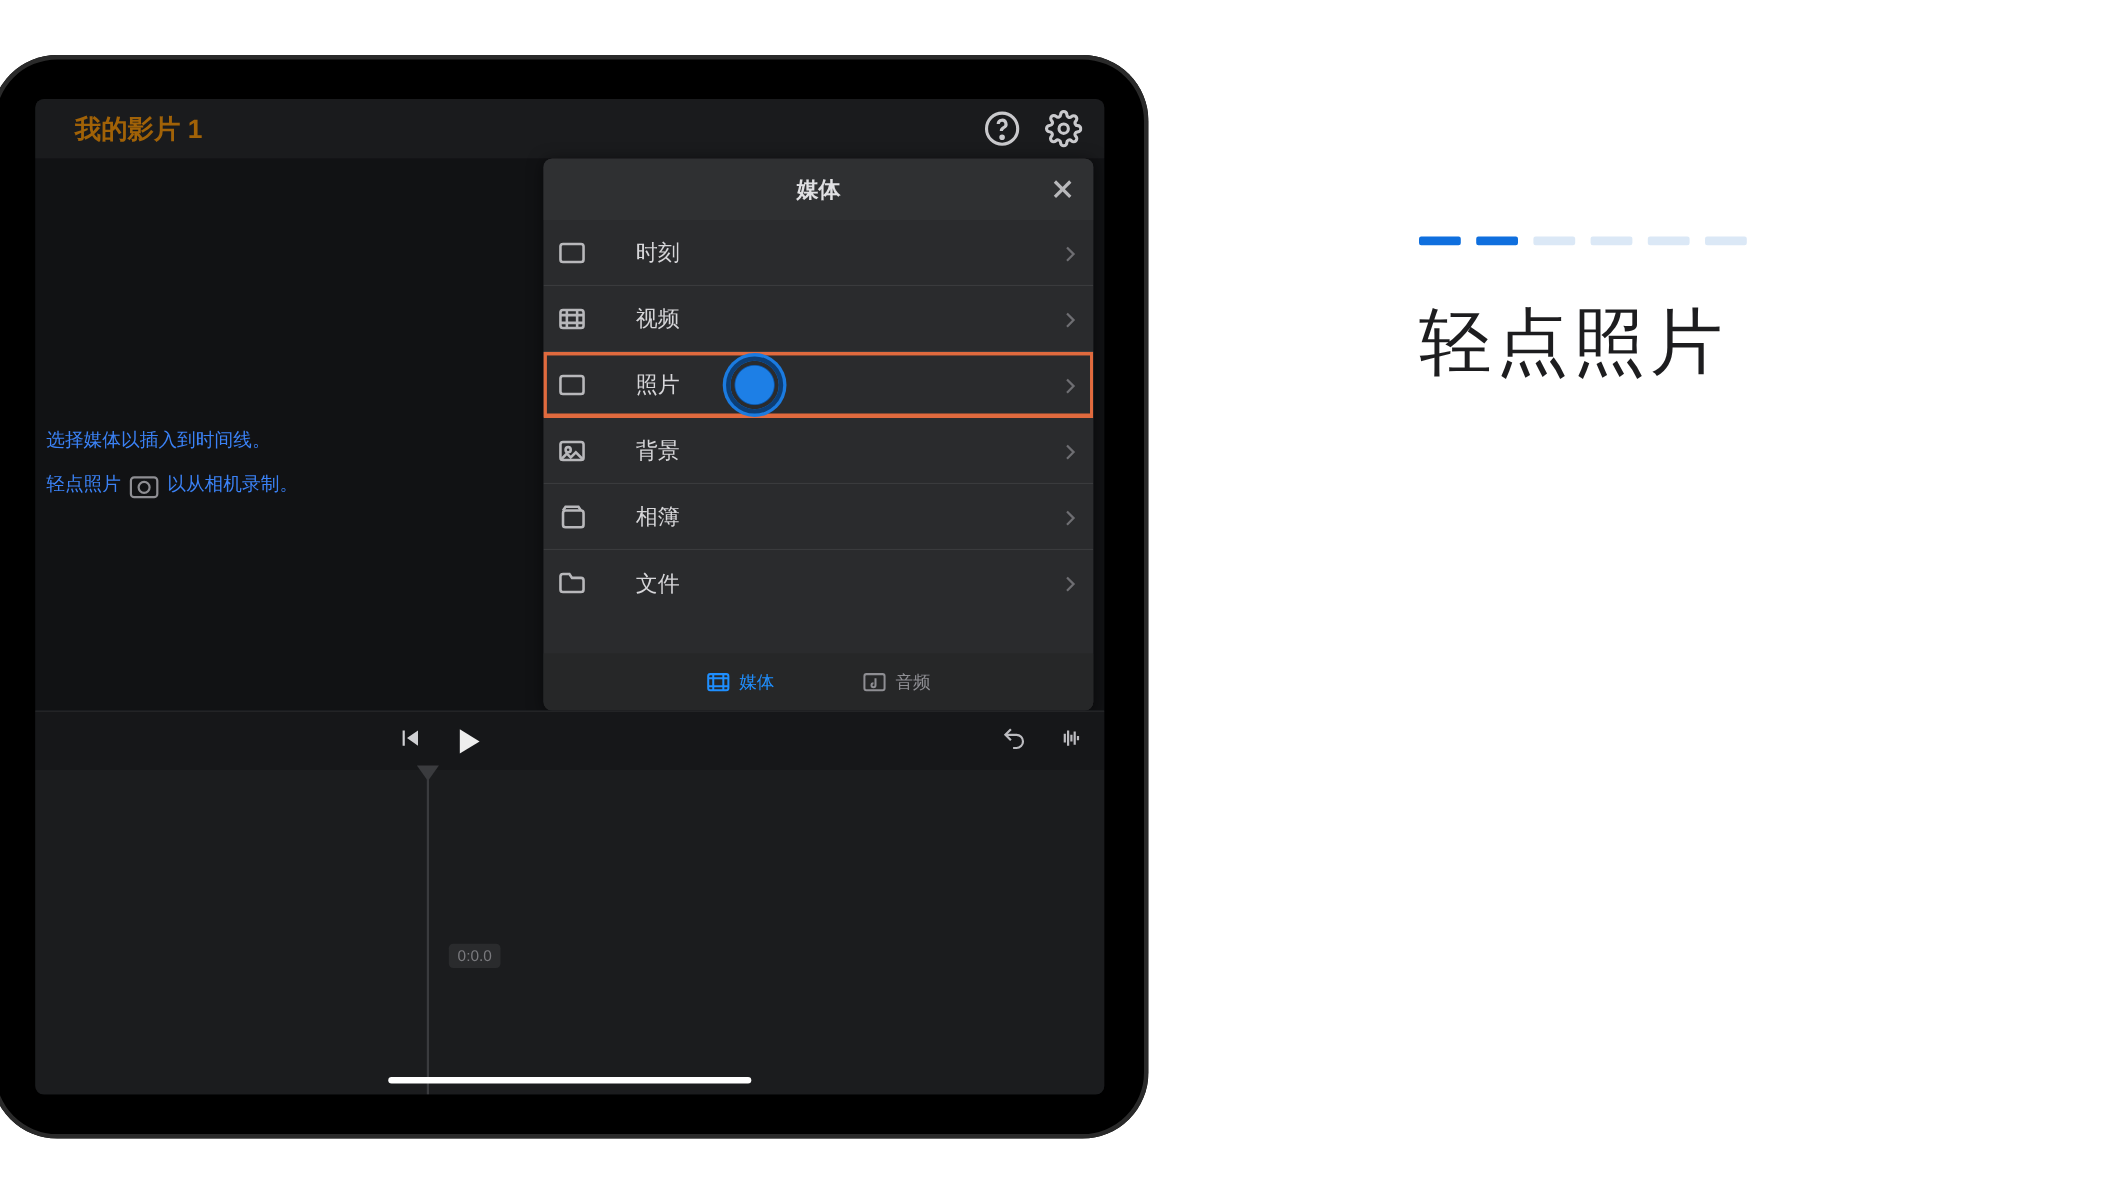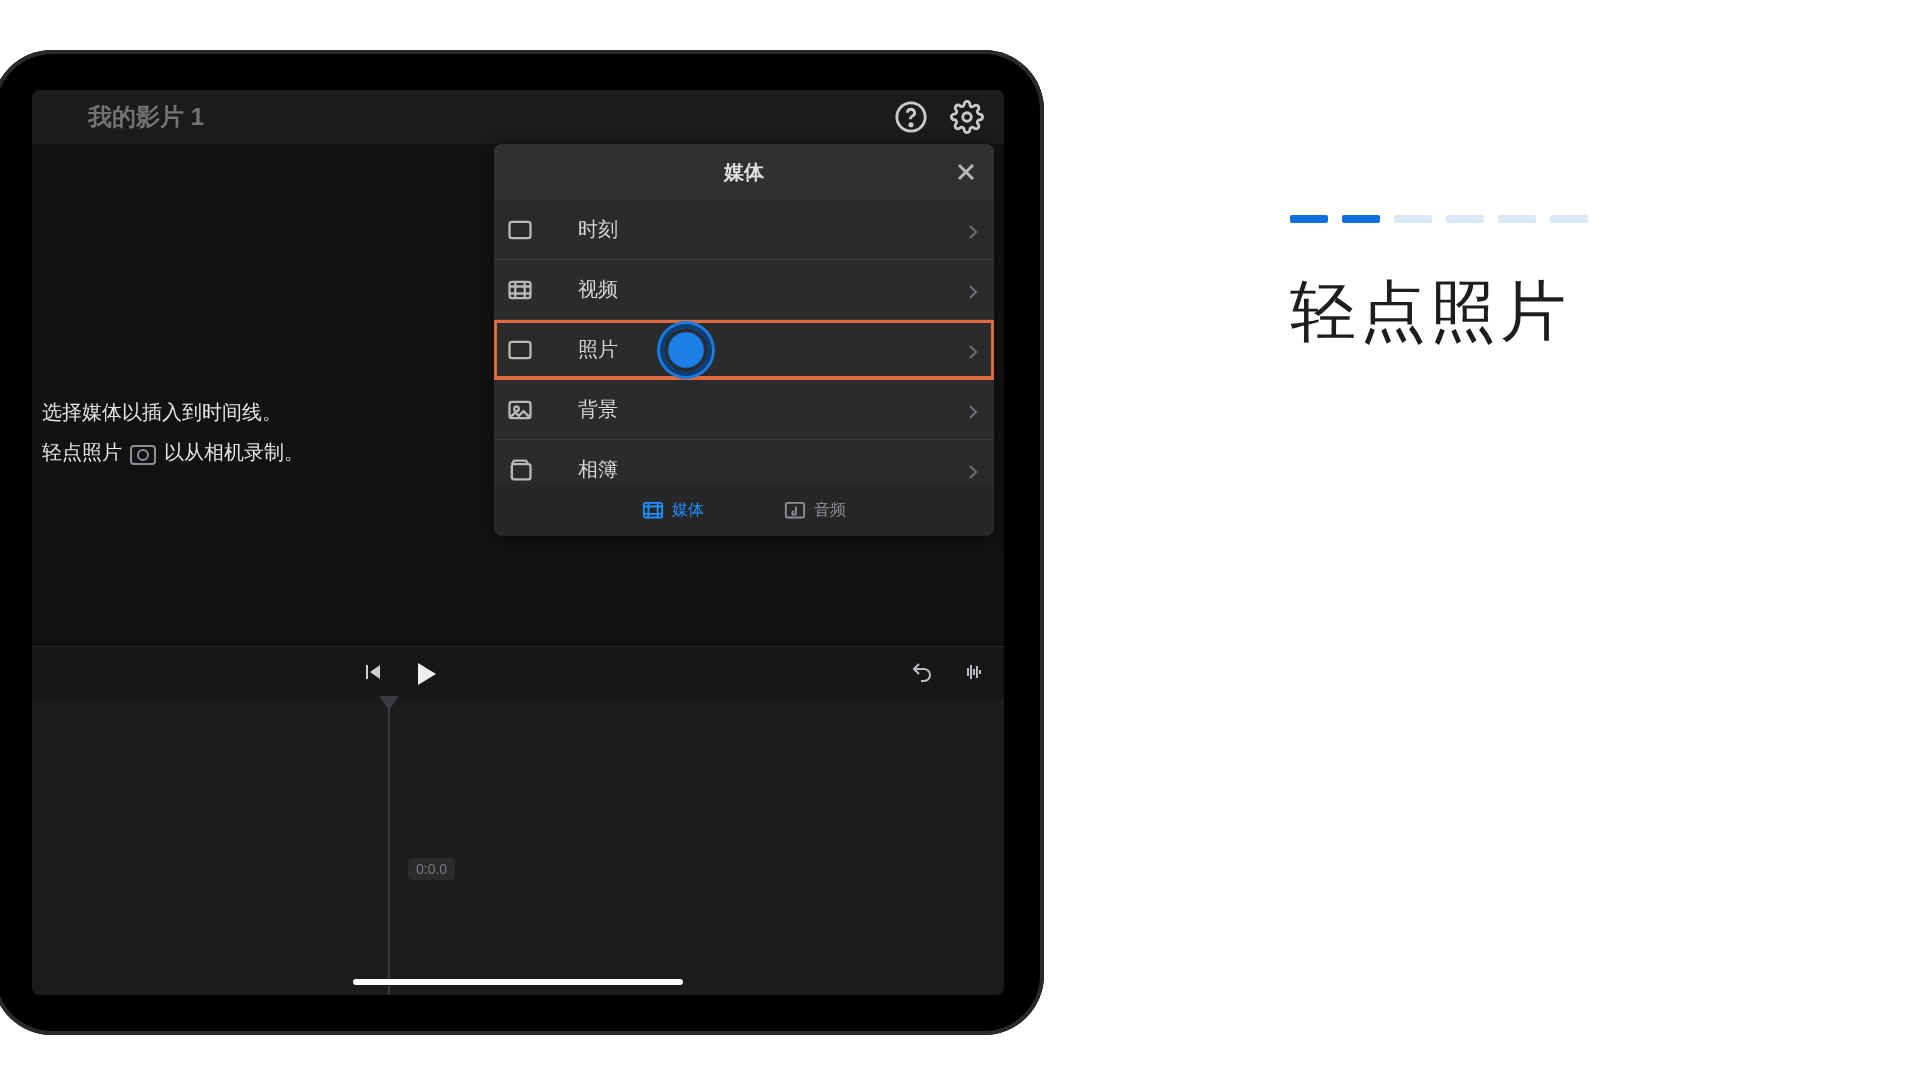--- a/index.html
+++ b/index.html
@@ -37,37 +37,37 @@
     width: 100%; height: 100%; background: #111214; border-radius: 8px; position: relative; overflow: hidden;
   }
 
   
   .topbar {
     position: absolute; left: 0; right: 0; top: 0; height: 54px;
     display: flex; align-items: center; justify-content: space-between;
     padding: 0 12px;
     background: #1a1b1d;
   }
-  .topbar .title { color: #737373; font-size: 24px; font-weight: 700; margin-left: 44px; }
+  .topbar .title { color: #a16207; font-size: 24px; font-weight: 700; margin-left: 24px; }
   .topbar .right { display: flex; align-items: center; gap: 22px; margin-right: 8px; }
   .icon-btn { width: 34px; height: 34px; display:flex; align-items:center; justify-content:center; color:#c9c9cc; }
   .icon-btn svg { width: 100%; height: 100%; }
 
   
   .hint {
-    position: absolute; left: 10px; top: 302px; right: 500px;
-    color: #e5e5e5; font-size: 20px; line-height: 40px;
+    position: absolute; left: 10px; top: 290px; right: 500px;
+    color: #3b82f6; font-size: 17px; line-height: 40px;
   }
   .hint .row { display:flex; align-items:center; gap:8px; }
   .inline-icon { display:inline-flex; width:26px; height:20px; border:2px solid #8e8e93; border-radius:4px; position:relative; top:3px; }
   .inline-icon::after{content:"";position:absolute;left:50%;top:50%;transform:translate(-50%,-50%);width:8px;height:8px;border:2px solid #8e8e93;border-radius:50%;}
 
   
   .panel {
-    position: absolute; right: 10px; top: 54px; width: 500px; height: 392px;
+    position: absolute; right: 10px; top: 54px; width: 500px; height: 502px;
     background: #2a2b2d; border-radius: 8px; overflow: hidden;
     box-shadow: 0 2px 14px rgba(0,0,0,0.5);
     display:flex; flex-direction:column;
   }
   .panel-header {
     height: 56px; display:flex; align-items:center; justify-content:center; position:relative;
     background: #2f3032;
   }
   .panel-header .ptitle { color:#e0e0e3; font-size:20px; font-weight:600; }
   .panel-header .close {

